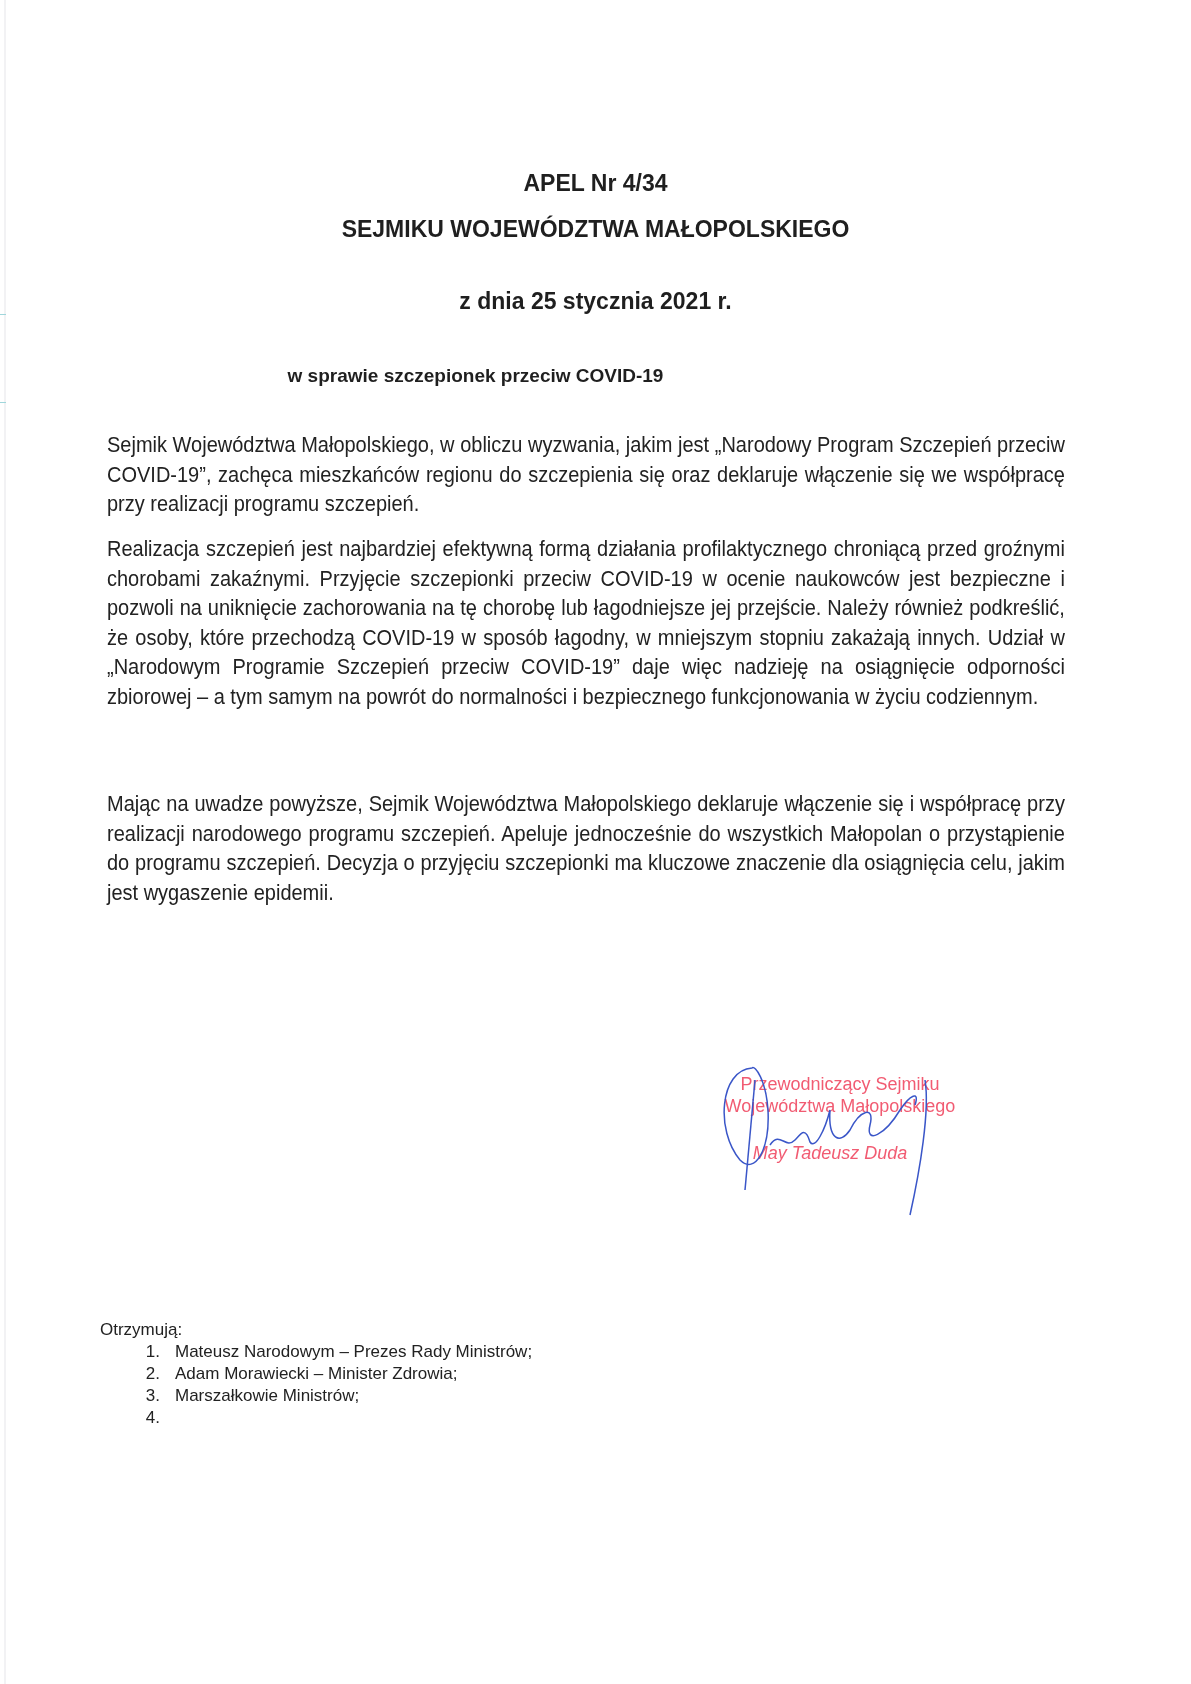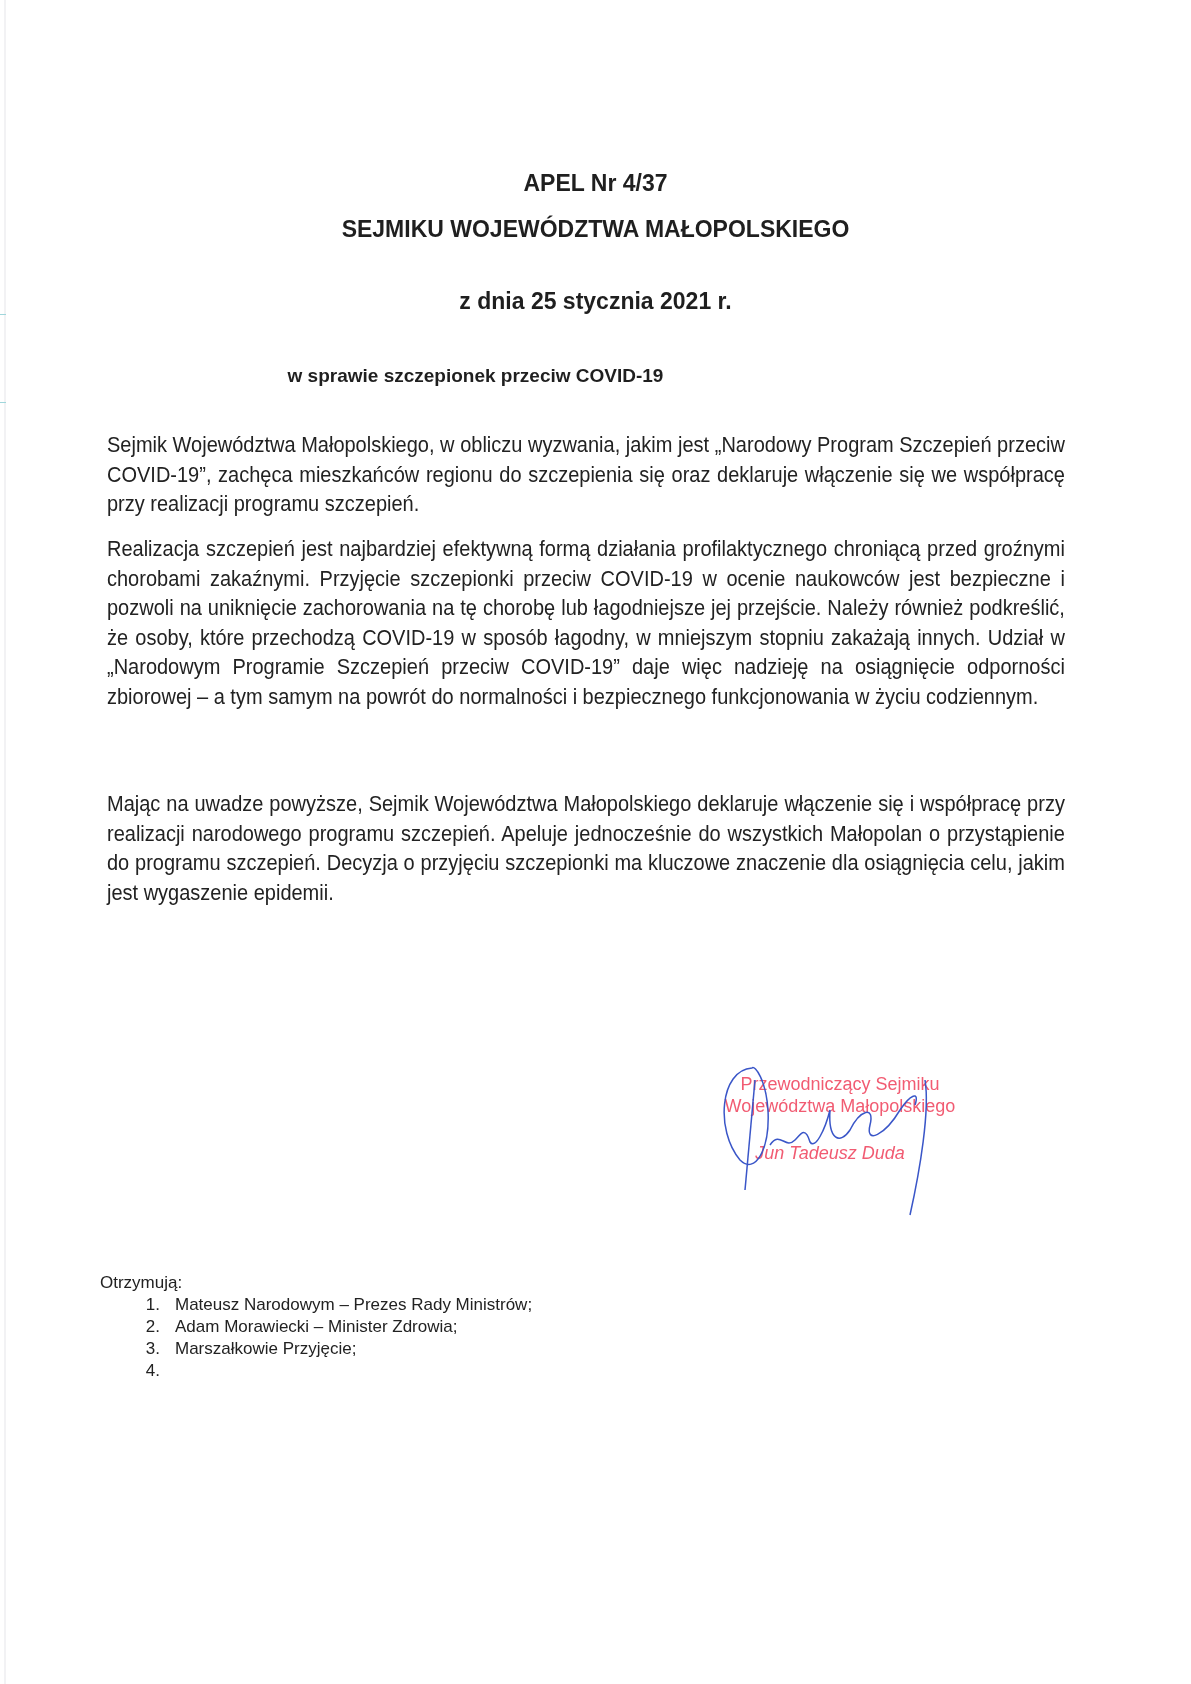--- a/index.html
+++ b/index.html
@@ -11,46 +11,46 @@
     .edge-mark { position: absolute; left: 0; width: 6px; height: 1px; background: #9fd6db; }
     .title { position: absolute; left: 0; width: 1191px; text-align: center; font-weight: bold; font-size: 23px; color: #1f1f1f; }
     .subject { position: absolute; left: 0; width: 951px; text-align: center; font-weight: bold; font-size: 19px; color: #1f1f1f; }
     .para {
       position: absolute; left: 107px; width: 958px; font-size: 21.5px; line-height: 29.5px;
       text-align: justify; color: #222; transform: scaleX(0.93); transform-origin: left top;
       width: 1030px;
     }
     .stamp { position: absolute; color: #f04a63; font-size: 18px; text-align: center; opacity: 0.9; }
     .signature { position: absolute; left: 700px; top: 1050px; }
-    .recipients { position: absolute; left: 100px; top: 1272px; font-size: 17px; line-height: 22px; color: #222; }
+    .recipients { position: absolute; left: 100px; top: 1319px; font-size: 17px; line-height: 22px; color: #222; }
     .recipients ol { margin: 0; padding: 0; list-style: none; }
     .recipients li { display: flex; }
     .num { display: inline-block; width: 36px; text-align: right; padding-right: 15px; margin-left: 24px; }
   </style>
 </head>
 <body>
 
 <div class="edge"></div>
 <div class="edge-mark" style="top:314px"></div>
 <div class="edge-mark" style="top:402px"></div>
 
-<div class="title" style="top:170px">APEL Nr 4/37</div>
+<div class="title" style="top:170px">APEL Nr 4/34</div>
 <div class="title" style="top:216px">SEJMIKU WOJEWÓDZTWA MAŁOPOLSKIEGO</div>
 <div class="title" style="top:288px">z dnia 25 stycznia 2021 r.</div>
 
 <div class="subject" style="top:365px">w sprawie szczepionek przeciw COVID-19</div>
 
 <div class="para" style="top:431px">Sejmik Województwa Małopolskiego, w obliczu wyzwania, jakim jest „Narodowy Program Szczepień przeciw COVID-19”, zachęca mieszkańców regionu do szczepienia się oraz deklaruje włączenie się we współpracę przy realizacji programu szczepień.</div>
 <div class="para" style="top:535px">Realizacja szczepień jest najbardziej efektywną formą działania profilaktycznego chroniącą przed groźnymi chorobami zakaźnymi. Przyjęcie szczepionki przeciw COVID-19 w ocenie naukowców jest bezpieczne i pozwoli na uniknięcie zachorowania na tę chorobę lub łagodniejsze jej przejście. Należy również podkreślić, że osoby, które przechodzą COVID-19 w sposób łagodny, w mniejszym stopniu zakażają innych. Udział w „Narodowym Programie Szczepień przeciw COVID-19” daje więc nadzieję na osiągnięcie odporności zbiorowej – a tym samym na powrót do normalności i bezpiecznego funkcjonowania w życiu codziennym.</div>
 <div class="para" style="top:790px">Mając na uwadze powyższe, Sejmik Województwa Małopolskiego deklaruje włączenie się i współpracę przy realizacji narodowego programu szczepień. Apeluje jednocześnie do wszystkich Małopolan o przystąpienie do programu szczepień. Decyzja o przyjęciu szczepionki ma kluczowe znaczenie dla osiągnięcia celu, jakim jest wygaszenie epidemii.</div>
 
 <div>
   <div class="stamp" style="left:690px; top:1074px; width:300px;">Przewodniczący Sejmiku</div>
   <div class="stamp" style="left:690px; top:1096px; width:300px;">Województwa Małopolskiego</div>
-  <div class="stamp" style="left:680px; top:1143px; width:300px; font-style:italic;">Jun Tadeusz Duda</div>
+  <div class="stamp" style="left:680px; top:1143px; width:300px; font-style:italic;">May Tadeusz Duda</div>
 </div>
 
 <svg class="signature" width="260" height="180" viewBox="0 0 260 180">
   <path d="M52 18 C20 20 15 80 40 110 C55 125 70 100 68 60 C66 30 55 15 52 18 Z" fill="none" stroke="#3a56c8" stroke-width="1.5"></path>
   <path d="M55 30 L45 140" fill="none" stroke="#3a56c8" stroke-width="1.5"></path>
   <path d="M70 95 C80 80 85 100 95 90 C100 85 105 75 110 92 C115 100 125 80 130 60 C128 90 140 95 150 80 C160 60 175 55 170 75 C165 95 185 85 200 60 C210 45 220 40 215 55" fill="none" stroke="#3a56c8" stroke-width="1.5"></path>
   <path d="M225 30 C230 60 220 120 210 165" fill="none" stroke="#3a56c8" stroke-width="1.5"></path>
 </svg>
 
 <div class="recipients">
@@ -59,19 +59,19 @@
     <li>
         <span class="num">1.</span>
         <span>Mateusz Narodowym – Prezes Rady Ministrów;</span>
       </li>
     <li>
         <span class="num">2.</span>
         <span>Adam Morawiecki – Minister Zdrowia;</span>
       </li>
     <li>
         <span class="num">3.</span>
-        <span>Marszałkowie Przyjęcie;</span>
+        <span>Marszałkowie Ministrów;</span>
       </li>
     <li>
         <span class="num">4.</span>
       </li>
   </ol>
 </div>
 
 </body></html>

